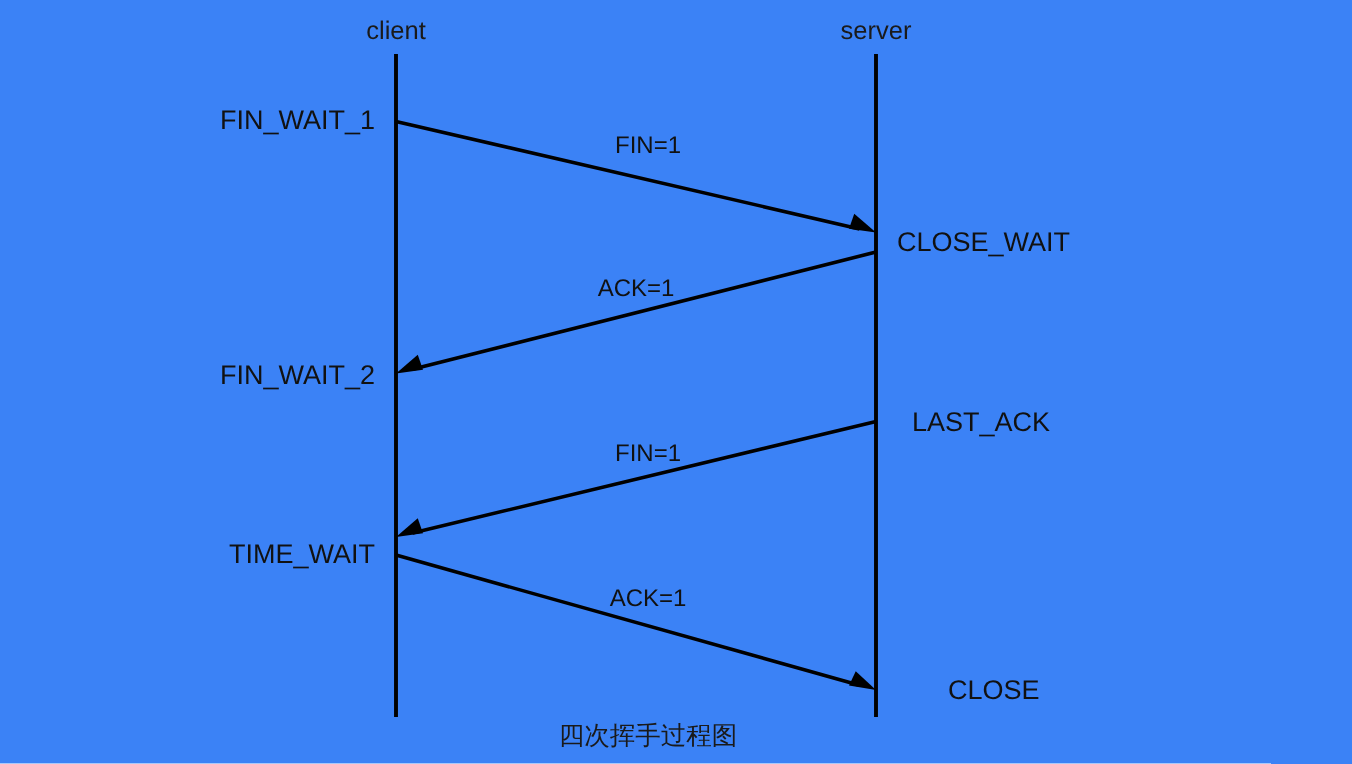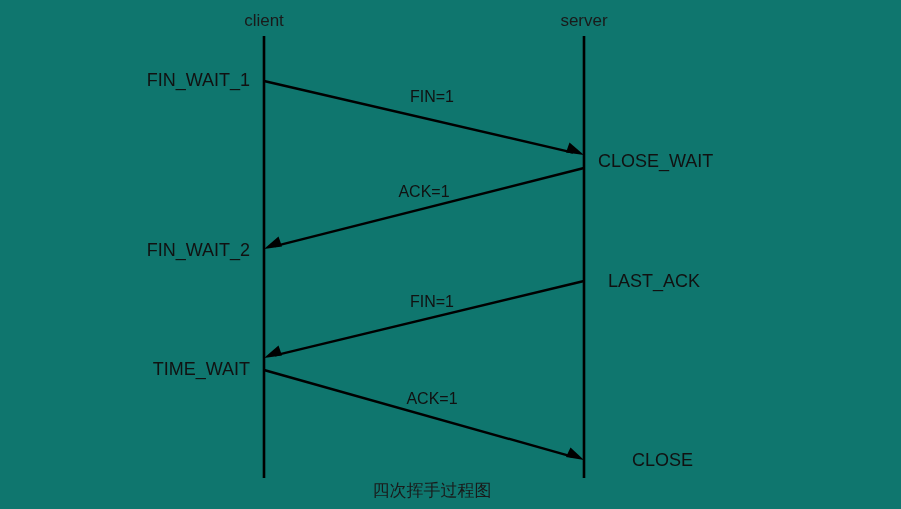--- a/index.html
+++ b/index.html
@@ -11,21 +11,21 @@
     width: 901px;
     height: 509px;
     overflow: hidden;
     font-family: "Liberation Sans", "DejaVu Sans", sans-serif;
     color: #1a1a1a;
   }
   #diagram-root {
     position: relative;
     width: 901px;
     height: 509px;
-    background: #0f766e;
+    background: #3b82f6;
   }
   #sequence-svg {
     position: absolute;
     top: 0;
     left: 0;
     width: 901px;
     height: 509px;
     display: block;
   }
   .lifeline-header {

